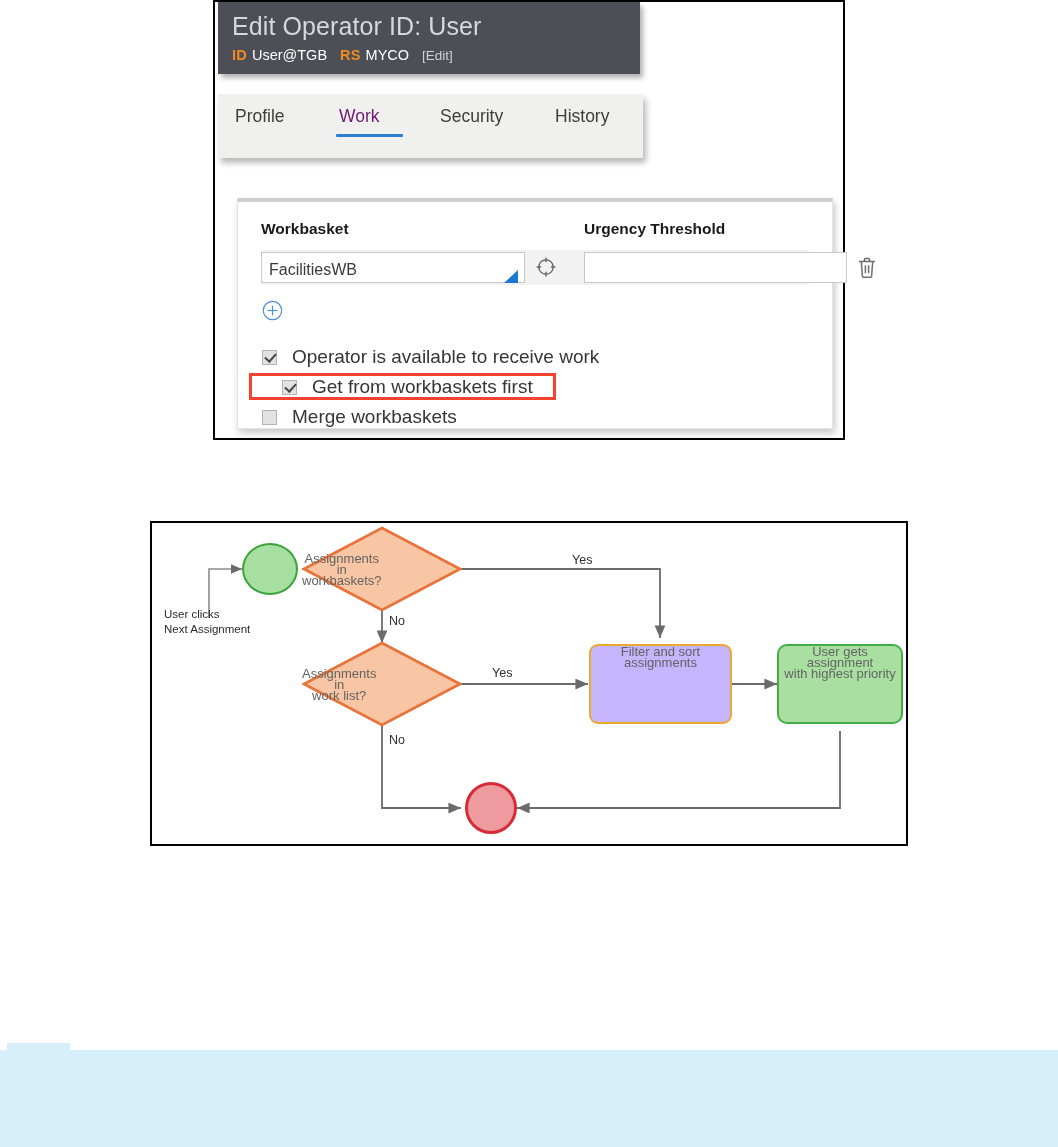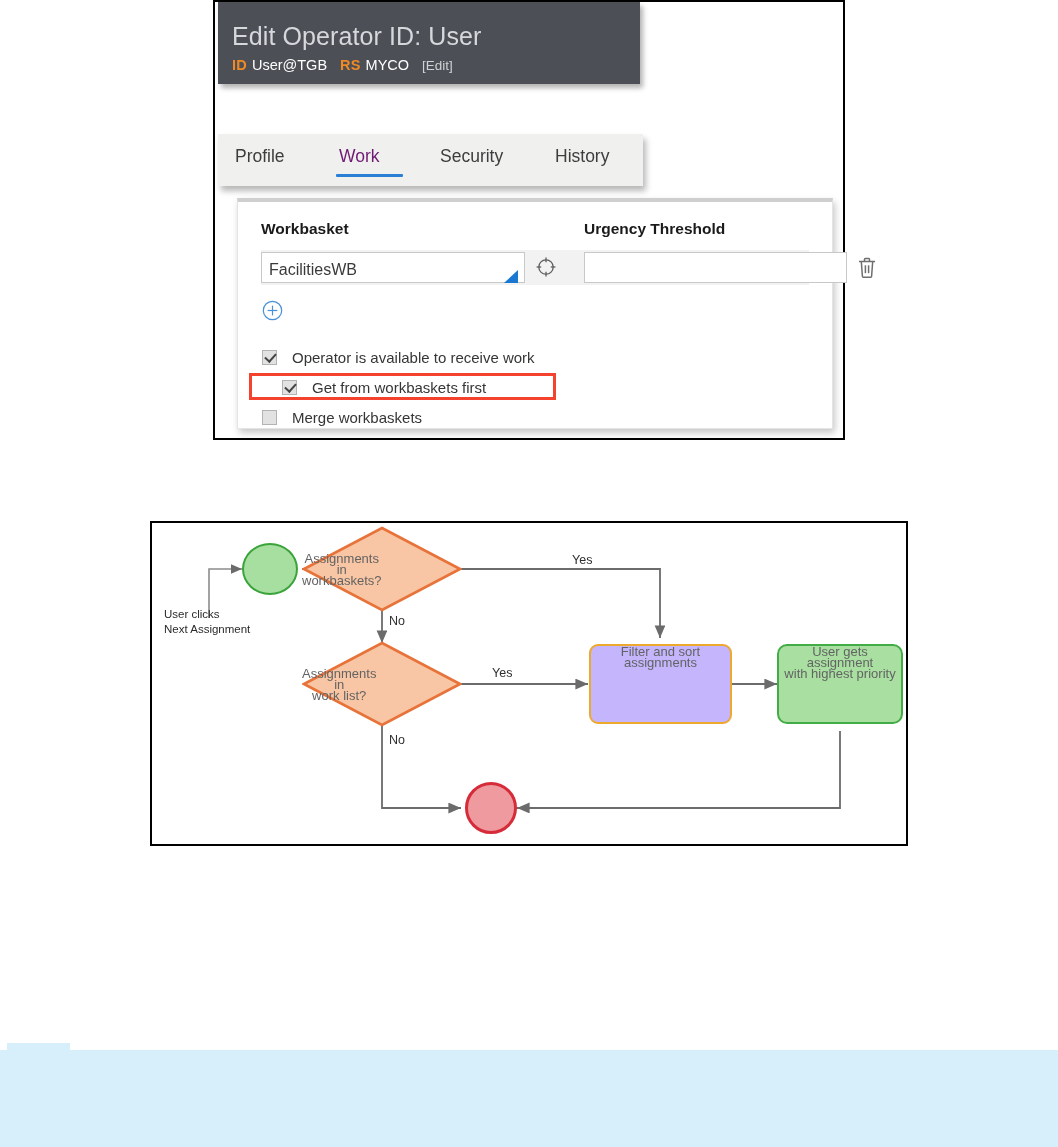--- a/index.html
+++ b/index.html
@@ -32,21 +32,21 @@
     position: absolute;
     left: 3px;
     top: 0px;
     width: 422px;
     background: #4c4f55;
     box-shadow: 3px 4px 5px rgba(0,0,0,0.30);
   }
   .opwin-title {
     color: #d6d8dc;
     font-size: 25px;
-    padding: 20px 0 2px 14px;
+    padding: 10px 0 2px 14px;
     letter-spacing: 0.1px;
     white-space: nowrap;
   }
   .opwin-meta {
     padding: 4px 0 11px 14px;
     white-space: nowrap;
     font-size: 14.5px;
   }
   .meta-key {
     color: #f08a24;
@@ -62,24 +62,23 @@
     color: #cfd2d6;
     font-size: 13.5px;
     margin-top: 35px;
   }
 
   .tabbar {
     position: absolute;
     left: 3px;
     top: 92px;
     width: 425px;
-    height: 52px;
+    height: 64px;
     background: #f0f0ee;
     box-shadow: 3px 5px 6px rgba(0,0,0,0.28);
-    margin-top: 40px;
   }
   .tab {
     position: absolute;
     top: 12px;
     font-size: 17.5px;
     color: #3d3d3d;
     cursor: pointer;
   }
   .tab.active { color: #701a75; }
   .tab-underline {
@@ -186,21 +185,21 @@
     content: "";
     position: absolute;
     left: 4px; top: 0px;
     width: 5px; height: 9px;
     border: solid #454545;
     border-width: 0 2.2px 2.2px 0;
     transform: rotate(42deg);
   }
   .cblabel {
     margin-left: 15px;
-    font-size: 15px;
+    font-size: 19px;
     color: #363636;
     white-space: nowrap;
   }
   .redbox {
     position: absolute;
     border: 3px solid #f4422f;
     box-sizing: border-box;
     pointer-events: none;
   }
 

